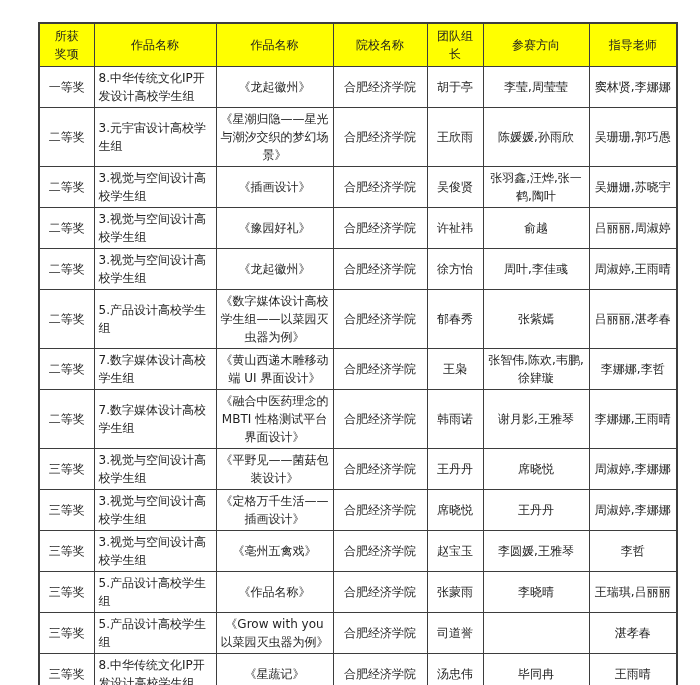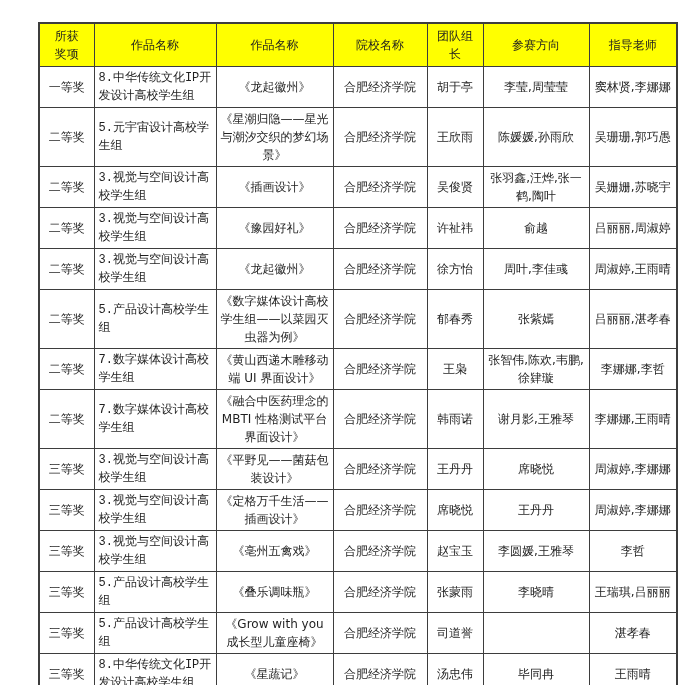--- a/index.html
+++ b/index.html
@@ -49,21 +49,20 @@
     overflow:hidden;
   }
   th{
     background:var(--header-bg);
     font-weight:normal;
     white-space:pre-line;
     height:38px;
   }
   td.col-direction{
     text-align:left;
-    font-family:Liberation Mono, monospace;
   }
   td{
     height:34px;
   }
 </style>
 </head>
 <body>
 
 <div class="table-wrap">
   <table class="awards">
@@ -93,21 +92,21 @@
           <td class="col-award">一等奖</td>
           <td class="col-direction">8.中华传统文化IP开发设计高校学生组</td>
           <td class="col-title">《龙起徽州》</td>
           <td class="col-school">合肥经济学院</td>
           <td class="col-leader">胡于亭</td>
           <td class="col-members">李莹,周莹莹</td>
           <td class="col-advisors">窦林贤,李娜娜</td>
         </tr>
         <tr>
           <td class="col-award">二等奖</td>
-          <td class="col-direction">5.元宇宙设计高校学生组</td>
+          <td class="col-direction">3.元宇宙设计高校学生组</td>
           <td class="col-title">《星潮归隐——星光与潮汐交织的梦幻场景》</td>
           <td class="col-school">合肥经济学院</td>
           <td class="col-leader">王欣雨</td>
           <td class="col-members">陈媛媛,孙雨欣</td>
           <td class="col-advisors">吴珊珊,郭巧愚</td>
         </tr>
         <tr>
           <td class="col-award">二等奖</td>
           <td class="col-direction">3.视觉与空间设计高校学生组</td>
           <td class="col-title">《插画设计》</td>
@@ -184,30 +183,30 @@
           <td class="col-direction">3.视觉与空间设计高校学生组</td>
           <td class="col-title">《亳州五禽戏》</td>
           <td class="col-school">合肥经济学院</td>
           <td class="col-leader">赵宝玉</td>
           <td class="col-members">李圆媛,王雅琴</td>
           <td class="col-advisors">李哲</td>
         </tr>
         <tr>
           <td class="col-award">三等奖</td>
           <td class="col-direction">5.产品设计高校学生组</td>
-          <td class="col-title">《叠乐调味瓶》</td>
+          <td class="col-title">《作品名称》</td>
           <td class="col-school">合肥经济学院</td>
           <td class="col-leader">张蒙雨</td>
           <td class="col-members">李晓晴</td>
           <td class="col-advisors">王瑞琪,吕丽丽</td>
         </tr>
         <tr>
           <td class="col-award">三等奖</td>
           <td class="col-direction">5.产品设计高校学生组</td>
-          <td class="col-title">《Grow with you 成长型儿童座椅》</td>
+          <td class="col-title">《Grow with you 以菜园灭虫器为例》</td>
           <td class="col-school">合肥经济学院</td>
           <td class="col-leader">司道誉</td>
           <td class="col-members"></td>
           <td class="col-advisors">湛孝春</td>
         </tr>
         <tr>
           <td class="col-award">三等奖</td>
           <td class="col-direction">8.中华传统文化IP开发设计高校学生组</td>
           <td class="col-title">《星蔬记》</td>
           <td class="col-school">合肥经济学院</td>

